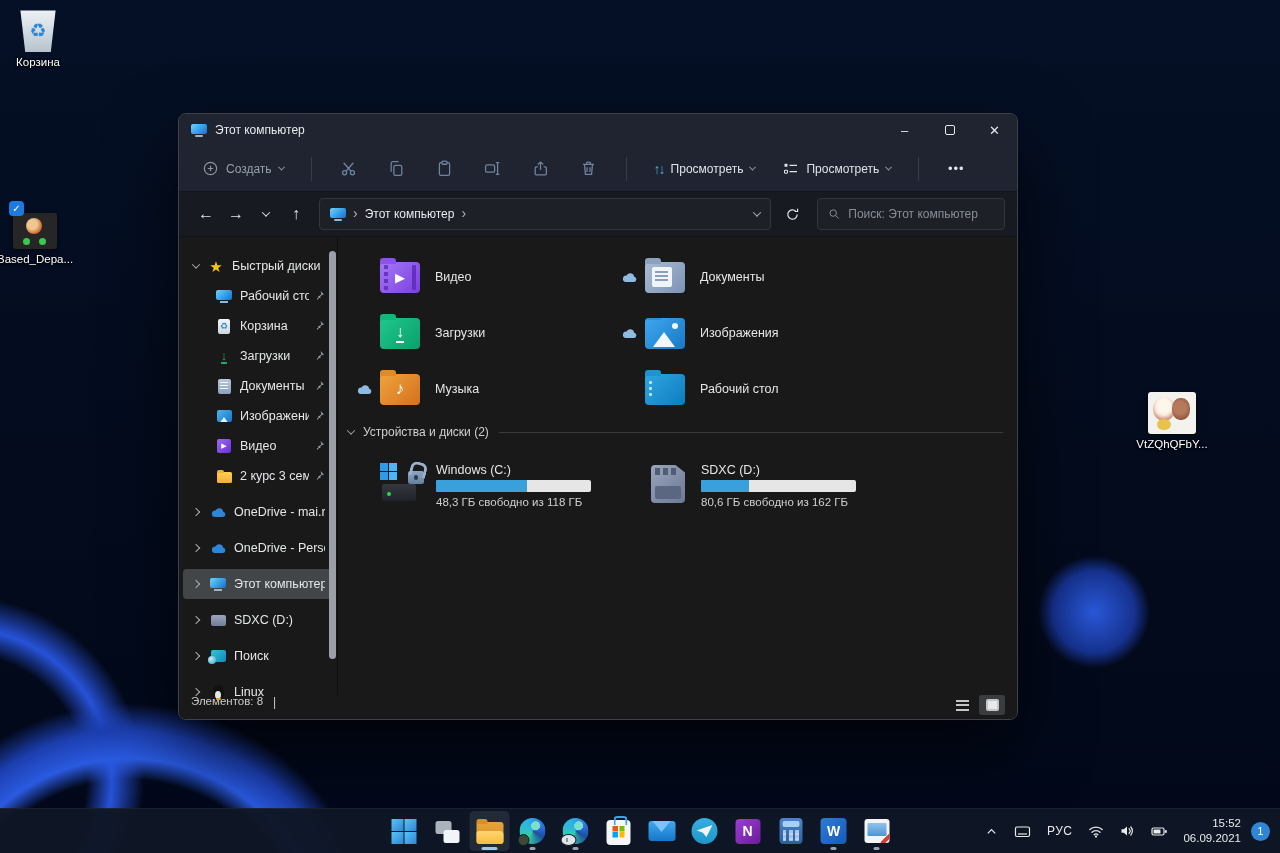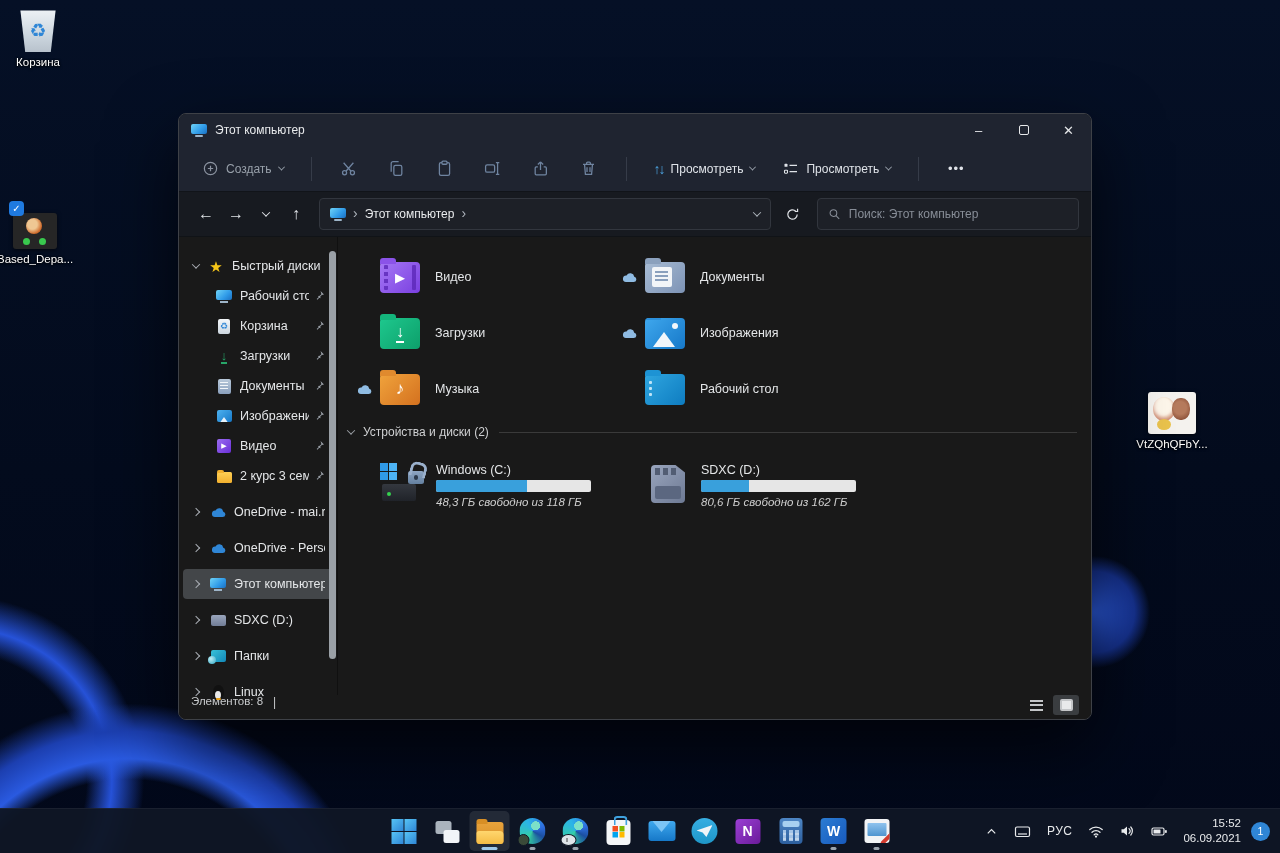--- a/index.html
+++ b/index.html
@@ -30,21 +30,21 @@
   .check-badge { position:absolute; top:-12px; left:-4px; width:15px; height:15px; border-radius:4px;
     background:#1f7ae0; color:#fff; font-size:10px; line-height:15px; text-align:center; }
   .thumb-vtz { width:48px; height:42px; background:#f4f2ee; }
   .thumb-vtz::before { content:""; position:absolute; left:5px; top:5px; width:22px; height:24px; border-radius:50%;
     background:radial-gradient(circle at 45% 40%, #fdf6ea 45%, #e8d2b4 75%); box-shadow:inset 0 -3px 4px rgba(180,60,40,.5); }
   .thumb-vtz::after { content:""; position:absolute; right:6px; top:6px; width:18px; height:22px; border-radius:45%;
     background:radial-gradient(circle at 45% 45%, #b57a5c 40%, #8c5038 80%); }
   .thumb-vtz .hand { position:absolute; left:9px; bottom:4px; width:14px; height:11px; border-radius:50%; background:#e9c24c; }
 
   
-  .window { position:absolute; left:178px; top:113px; width:914px; height:607px;
+  .window { position:absolute; left:178px; top:113px; width:840px; height:607px;
     background:#191919; border:1px solid #3e4147; border-radius:8px; overflow:hidden;
     box-shadow:0 28px 70px rgba(0,0,0,.65); display:flex; flex-direction:column; }
   .titlebar { height:32px; background:#1f2430; display:flex; align-items:center; padding:0 0 0 12px; flex:none; }
   .title-ic { margin-right:8px; }
   .title-txt { font-size:12px; color:#e8eaec; flex:1; }
   .win-btn { width:45px; height:32px; display:flex; align-items:center; justify-content:center; color:#e6e8ea; font-size:13px; }
   .maxbox { width:10px; height:10px; border:1.2px solid #e6e8ea; border-radius:2px; display:inline-block; }
 
   .mon-ico { display:inline-block; width:16px; height:13px; position:relative; }
   .mon-ico::before { content:""; position:absolute; inset:0 0 3px 0; border-radius:2px;
@@ -147,21 +147,21 @@
   .f-desk::before { background:#1d93d4; }
   .f-desk .dts { position:absolute; left:4px; top:7px; width:3px; height:3px; background:#bfe4f7; box-shadow:0 6px 0 #bfe4f7, 0 12px 0 #bfe4f7; border-radius:1px; }
 
   .drives { display:grid; grid-template-columns:265px 265px; margin-top:24px; }
   .drive { display:flex; align-items:flex-start; padding-left:32px; height:58px; }
   .d-ico { width:48px; flex:none; position:relative; height:42px; }
   .d-info { margin-left:8px; }
   .d-name { font-size:12.5px; color:#e4e6e8; margin-bottom:3px; }
   .d-bar { width:155px; height:12px; background:#e6e6e6; border-radius:2px; overflow:hidden; }
   .d-fill { height:100%; background:#39a0dc; }
-  .d-cap { font-size:11.5px; color:#cfcfcf; margin-top:4px; white-space:nowrap;font-style:italic; }
+  .d-cap { font-size:11.5px; color:#cfcfcf; margin-top:4px; white-space:nowrap; }
 
   .hdd { position:absolute; left:2px; bottom:4px; width:34px; height:17px; background:linear-gradient(180deg,#34383f,#202329); border-radius:2px; }
   .hdd::before { content:""; position:absolute; left:5px; bottom:5px; width:4px; height:4px; border-radius:50%; background:#35d24e; }
   .winflag { position:absolute; left:0px; top:0px; width:17px; height:17px;
     background:linear-gradient(#2f9ae8,#2f9ae8) 0 0/8px 8px no-repeat, linear-gradient(#4db4f5,#4db4f5) 9px 0/8px 8px no-repeat,
                linear-gradient(#2f9ae8,#2f9ae8) 0 9px/8px 8px no-repeat, linear-gradient(#4db4f5,#4db4f5) 9px 9px/8px 8px no-repeat; }
   .lock { position:absolute; right:4px; top:8px; width:16px; height:13px; background:linear-gradient(180deg,#8ea6c4,#64809f); border-radius:2.5px; }
   .lock::before { content:""; position:absolute; right:-3px; top:-9px; width:11px; height:12px; border:3px solid #9ab0cc; border-bottom:none; border-radius:7px 7px 0 0; transform:rotate(14deg); }
   .lock::after { content:""; position:absolute; left:6px; top:4px; width:3.5px; height:5px; border-radius:2px; background:#2c3a4c; }
   .sdcard { position:absolute; left:6px; top:2px; width:34px; height:38px;
@@ -494,21 +494,21 @@
             </span>
           <span class="sb-label">SDXC (D:)</span>
         </div>
         <div class="sb-item root">
           <span class="chev-slot">
               <span class="chev right sb-chev"></span>
             </span>
           <span class="sb-ico">
               <span class="i-net"></span>
             </span>
-          <span class="sb-label">Папки</span>
+          <span class="sb-label">Поиск</span>
         </div>
         <div class="sb-item root">
           <span class="chev-slot">
               <span class="chev right sb-chev"></span>
             </span>
           <span class="sb-ico">
               <span class="i-tux"></span>
             </span>
           <span class="sb-label">Linux</span>
         </div>

